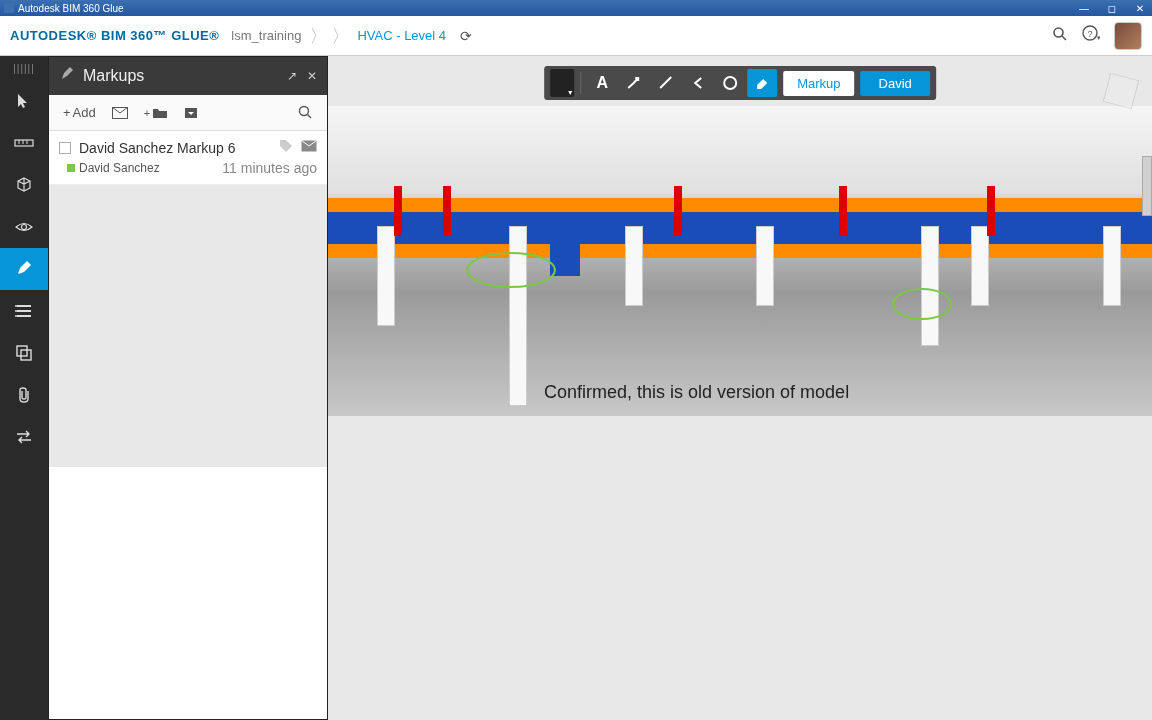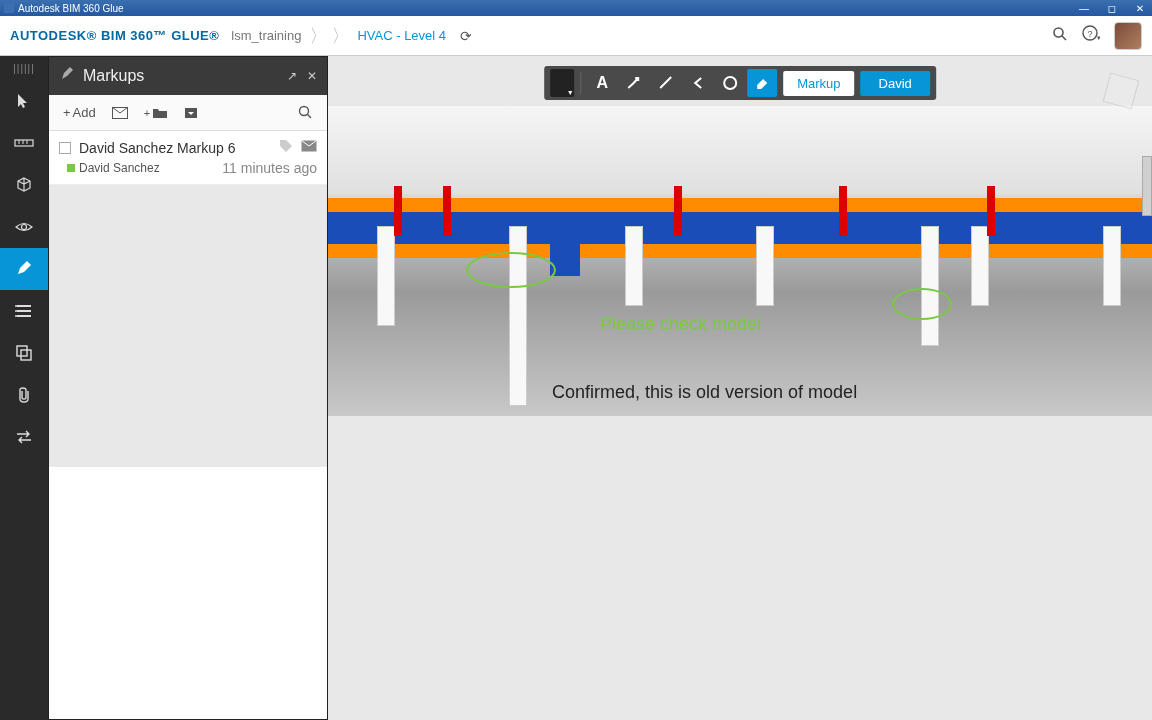--- a/index.html
+++ b/index.html
@@ -295,22 +295,21 @@
       <div class="pipe-red" style="left:14%;top:80px;height:50px;"></div>
       <div class="pipe-red" style="left:42%;top:80px;height:50px;"></div>
       <div class="pipe-red" style="left:62%;top:80px;height:50px;"></div>
       <div class="pipe-red" style="left:80%;top:80px;height:50px;"></div>
       <div class="pipe-blue" style="left:27%;top:120px;width:30px;height:50px;"></div>
     </div>
 
     <div class="annotation-circle" style="left:138px;top:196px;width:90px;height:36px;"></div>
     <div class="annotation-circle" style="left:564px;top:232px;width:60px;height:32px;"></div>
 
-    <div class="annotation-text annotation-green" style="left:272px;top:258px;">Please check model</div>
-    <div class="annotation-text annotation-black" style="left:224px;top:326px;">Confirmed, this is old version of model</div>
+    <div class="annotation-text annotation-black" style="left:216px;top:326px;">Confirmed, this is old version of model</div>
 
     <div class="markup-toolbar">
       <div class="mt-btn solid"></div>
       <div class="mt-divider"></div>
       <div class="mt-btn">
           <b>A</b>
         </div>
       <div class="mt-btn">
         <svg width="18" height="18" viewBox="0 0 18 18">
             <path d="M3 14 Q8 10 13 4 M10 4 L13 4 L13 7" fill="none" stroke="#fff" stroke-width="2"></path>

